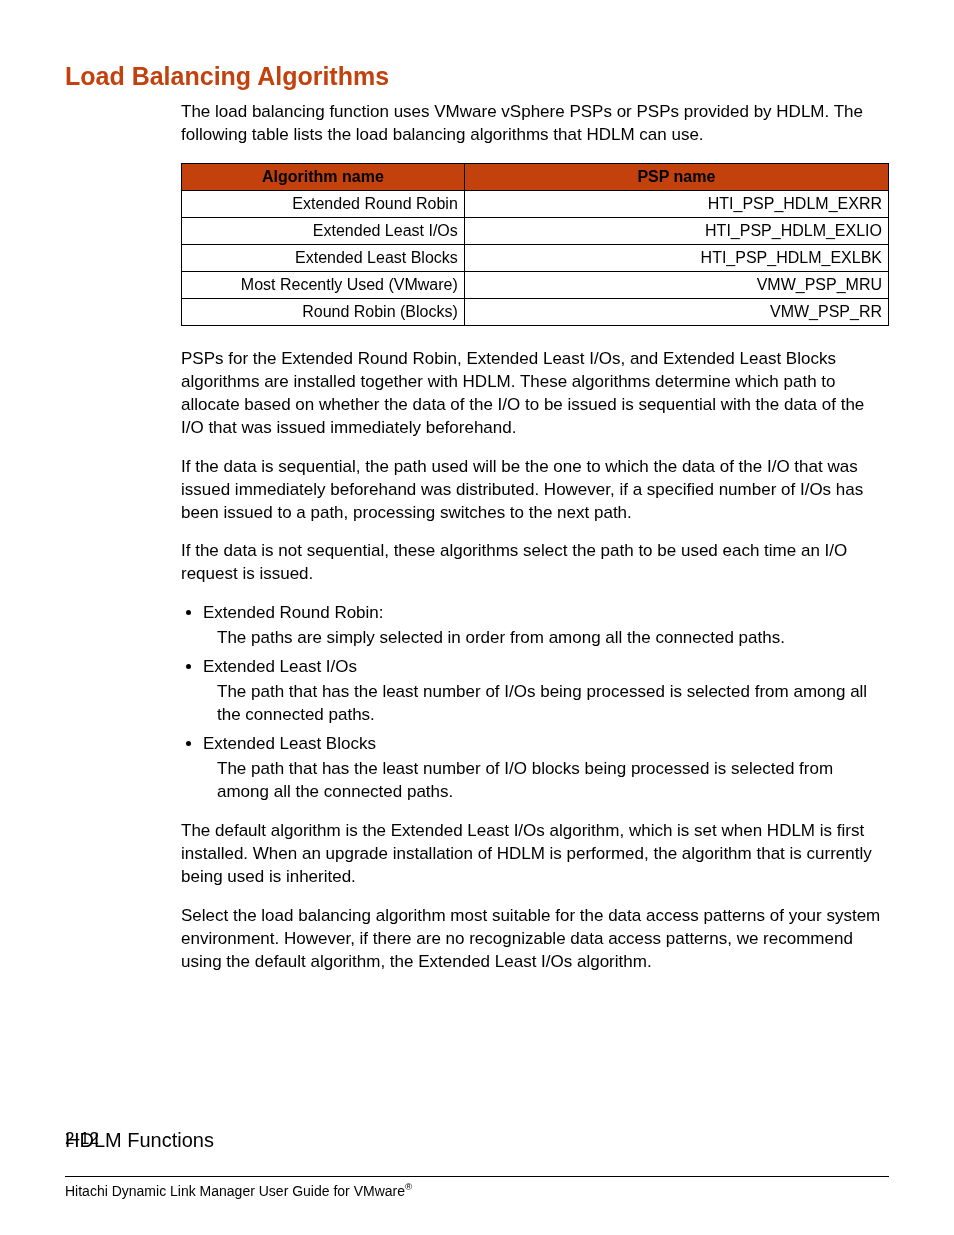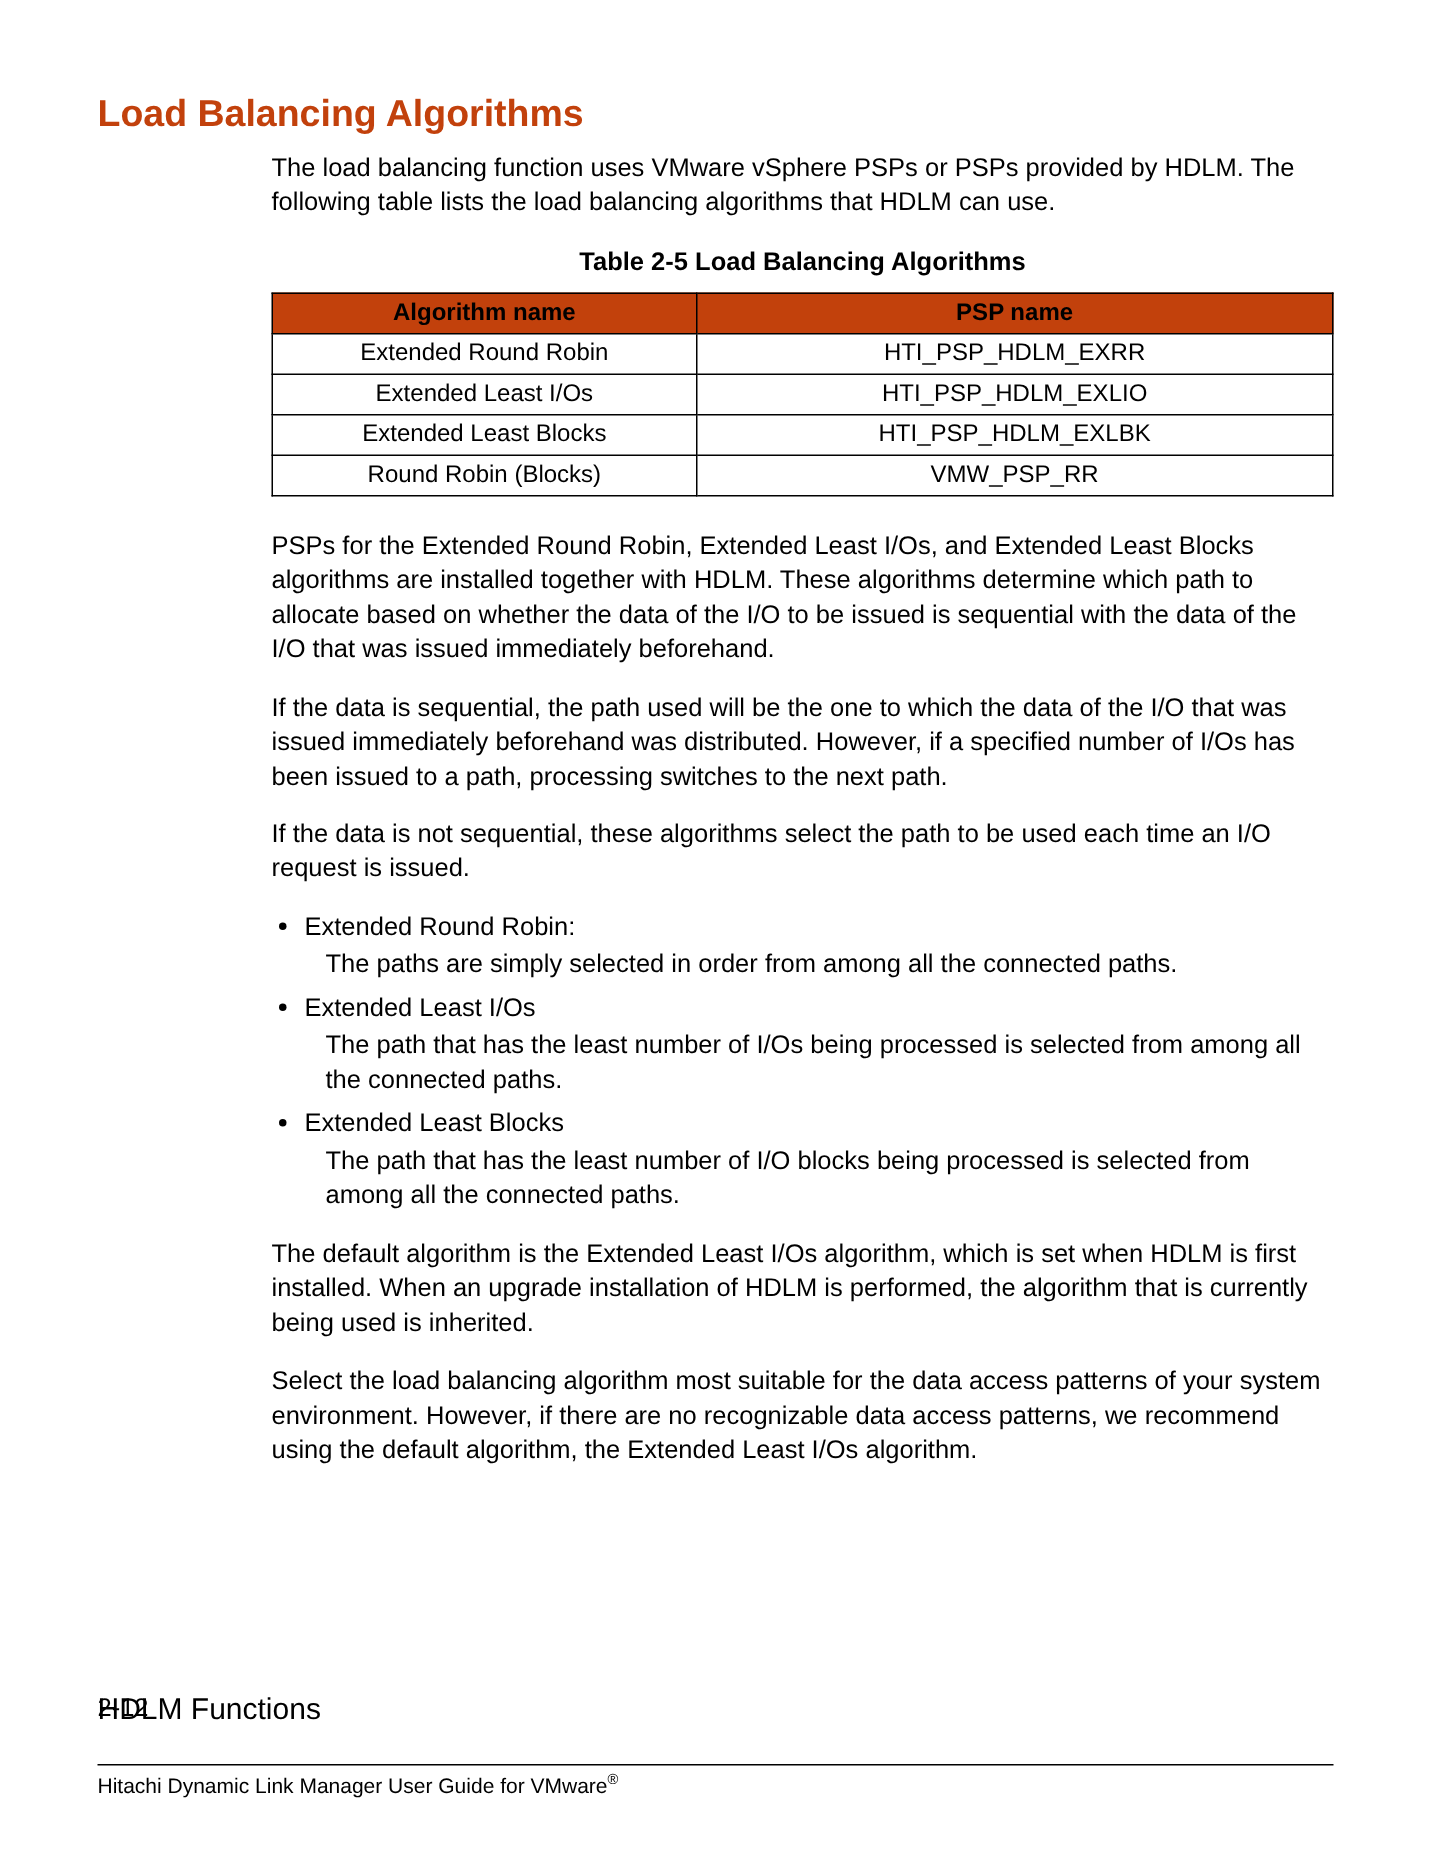--- a/index.html
+++ b/index.html
@@ -40,21 +40,21 @@
   }
   table.algo {
     border-collapse: collapse;
     width: 100%;
     margin-bottom: 22px;
   }
   table.algo th, table.algo td {
     border: 1.5px solid #000;
     padding: 4px 6px;
     font-size: 16px;
-    text-align: center;
+    text-align: right;
     vertical-align: top;
   }
   table.algo th {
     background: #c2410c;
     font-weight: bold;
     text-align: center;
   }
   table.algo td {
     font-family: Verdana, Geneva, sans-serif;
   }
@@ -104,41 +104,44 @@
 </style>
 </head>
 <body>
 
 <div class="page">
   <h2 class="section-heading">Load Balancing Algorithms</h2>
 
   <div class="body-content">
     <p>The load balancing function uses VMware vSphere PSPs or PSPs provided by HDLM. The following table lists the load balancing algorithms that HDLM can use.</p>
 
-    <div class="table-caption">Table 2-5 Load Balancing Algorithms</div>
 
     <table class="algo">
       <thead>
         <tr>
           <th style="width:40%">Algorithm name</th>
           <th>PSP name</th>
         </tr>
       </thead>
       <tbody>
         <tr>
           <td>Extended Round Robin</td>
           <td>HTI_PSP_HDLM_EXRR</td>
         </tr>
         <tr>
           <td>Extended Least I/Os</td>
           <td>HTI_PSP_HDLM_EXLIO</td>
         </tr>
         <tr>
           <td>Extended Least Blocks</td>
           <td>HTI_PSP_HDLM_EXLBK</td>
+        </tr>
+        <tr>
+          <td>Most Recently Used (VMware)</td>
+          <td>VMW_PSP_MRU</td>
         </tr>
         <tr>
           <td>Round Robin (Blocks)</td>
           <td>VMW_PSP_RR</td>
         </tr>
       </tbody>
     </table>
 
     <p>PSPs for the Extended Round Robin, Extended Least I/Os, and Extended Least Blocks algorithms are installed together with HDLM. These algorithms determine which path to allocate based on whether the data of the I/O to be issued is sequential with the data of the I/O that was issued immediately beforehand.</p>
     <p>If the data is sequential, the path used will be the one to which the data of the I/O that was issued immediately beforehand was distributed. However, if a specified number of I/Os has been issued to a path, processing switches to the next path.</p>

